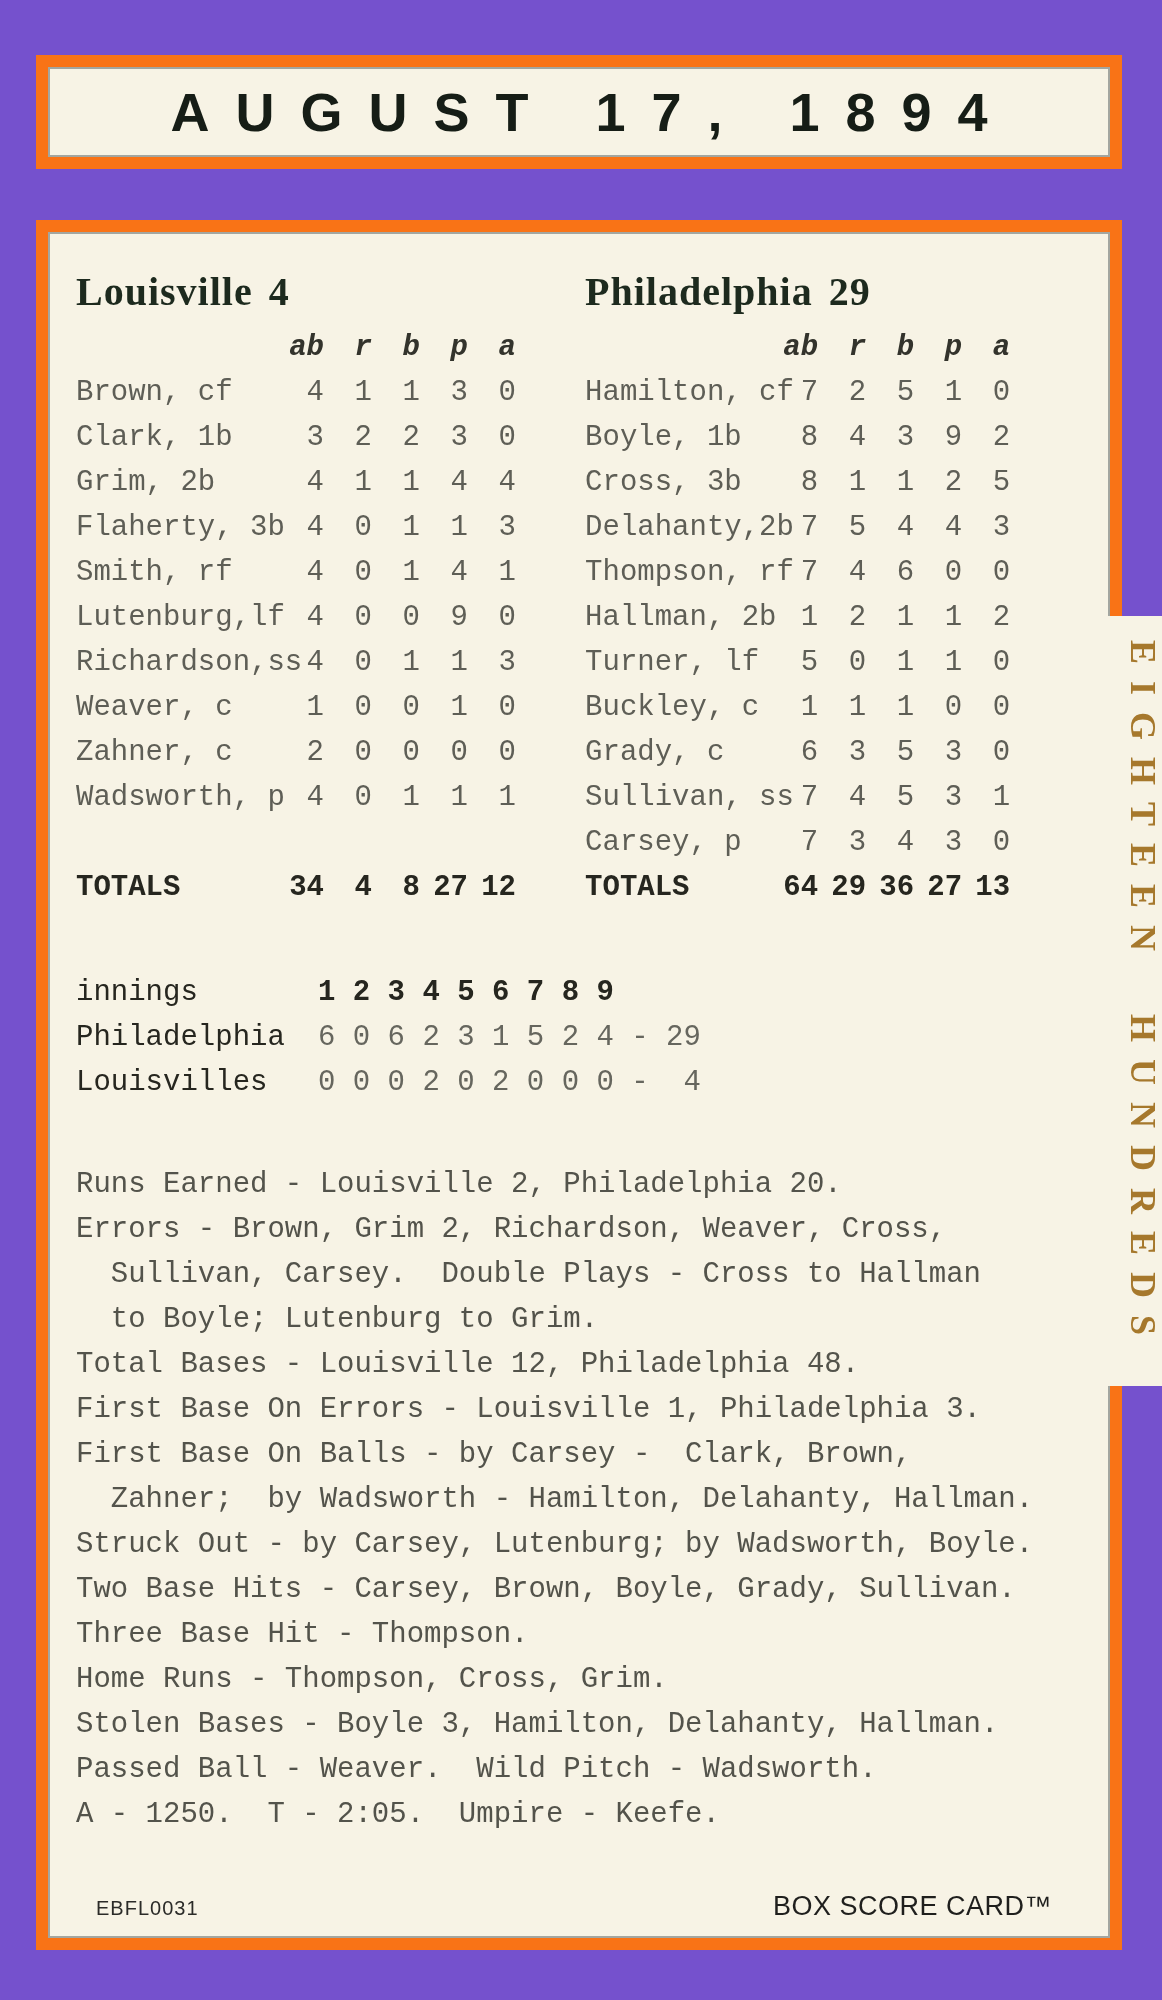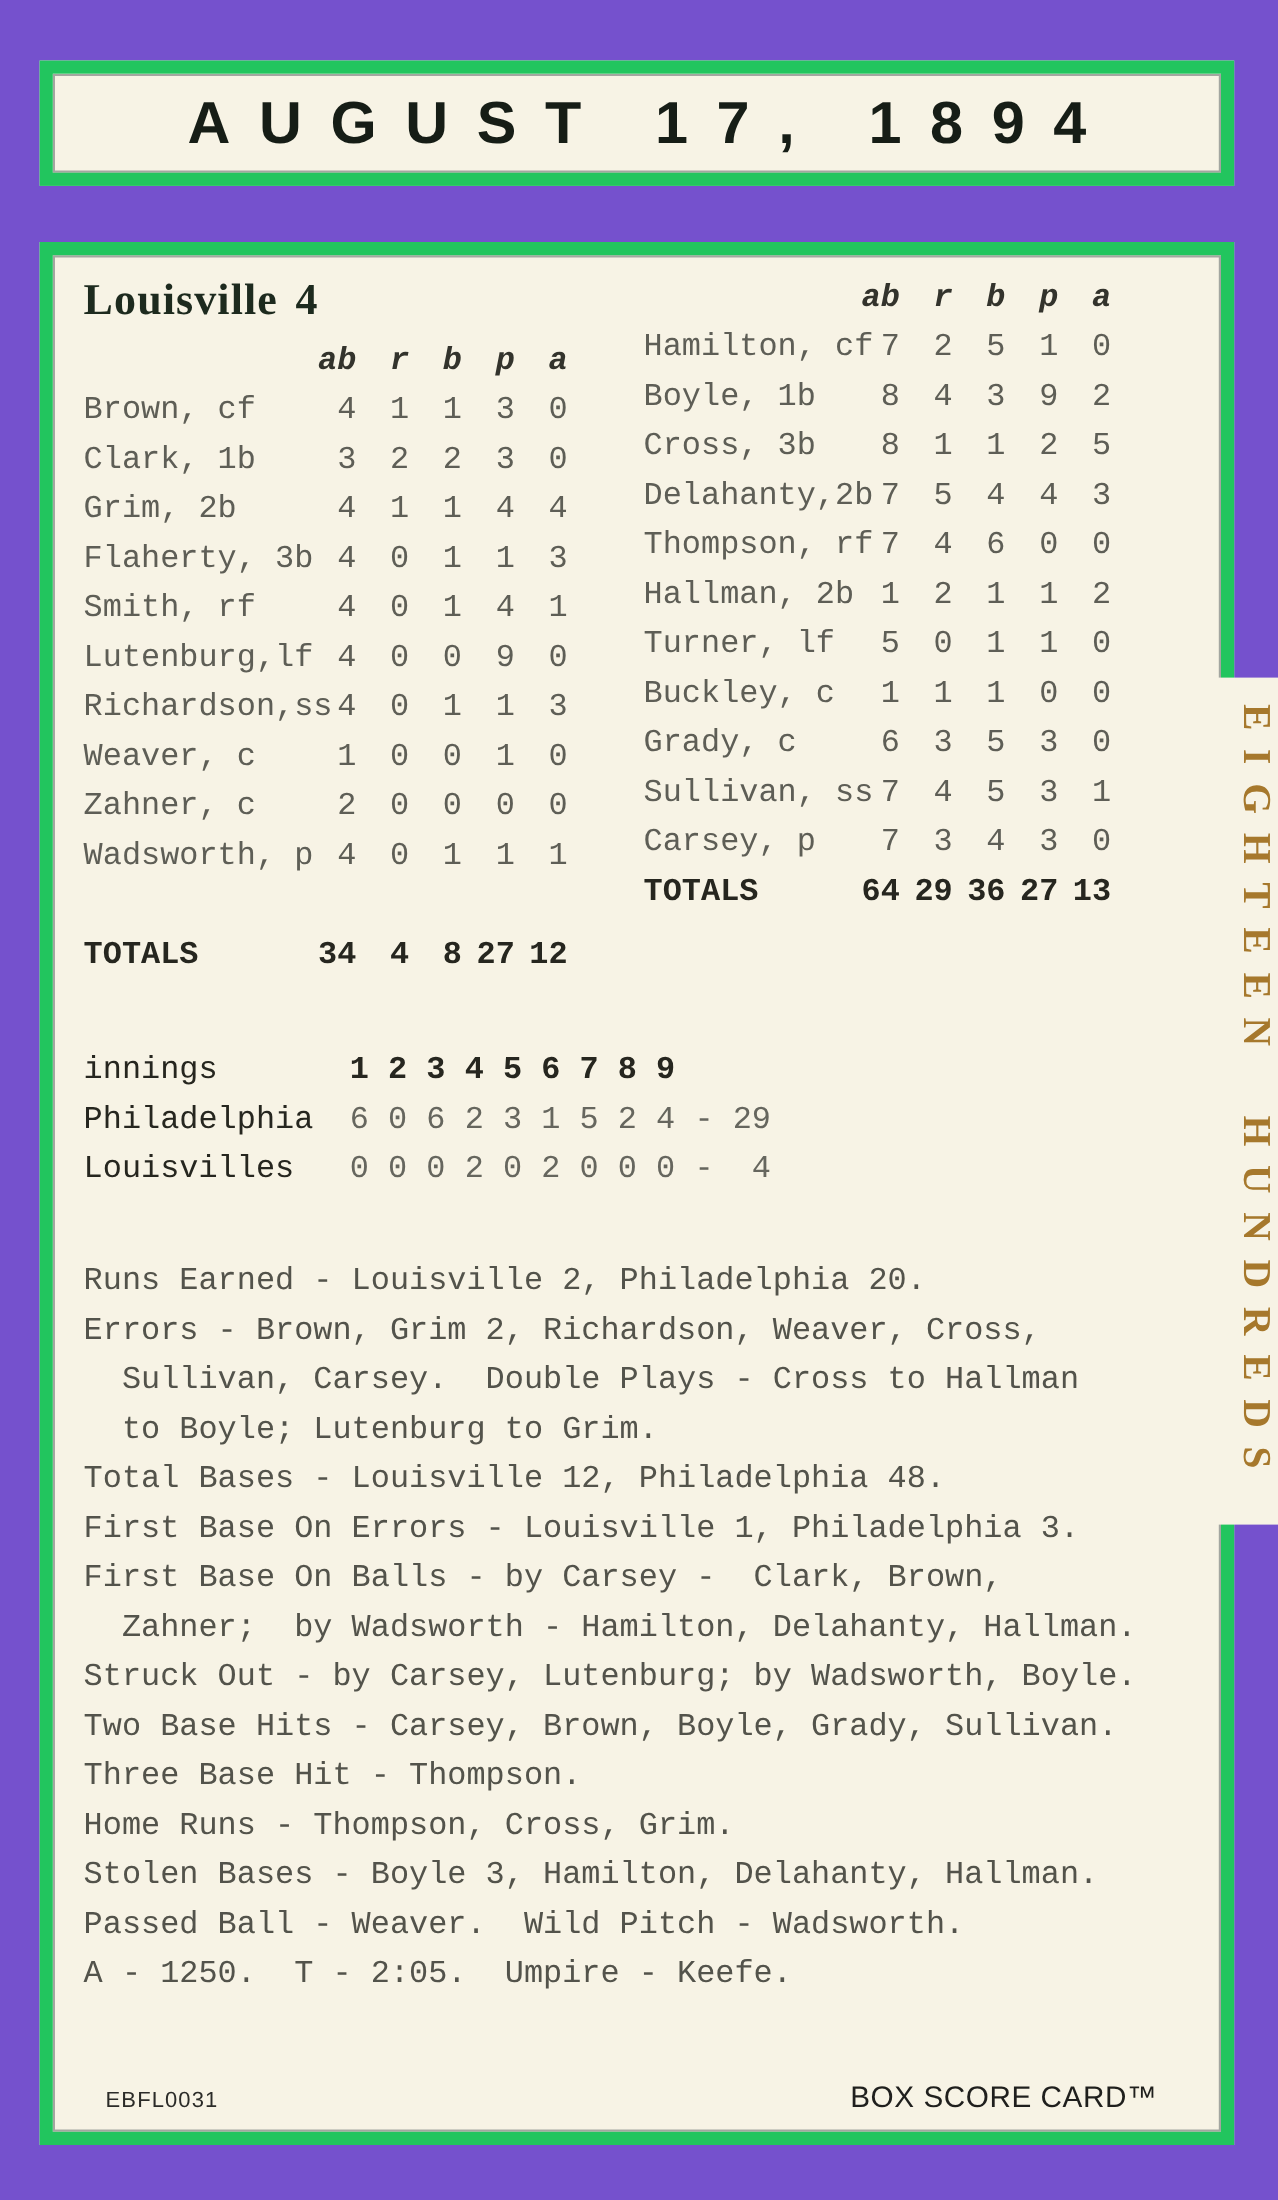--- a/index.html
+++ b/index.html
@@ -1,27 +1,27 @@
 <!DOCTYPE html>
 <html><head>
 <meta charset="utf-8">
 <style>
   html,body{margin:0;padding:0;background:#7551cd;}
   #card-root{position:relative;width:1162px;height:2000px;background:#7551cd;overflow:hidden;
              font-family:"Liberation Sans",sans-serif;}
-  .panel{position:absolute;background:#f7f3e5;border:12px solid #22c55e;box-sizing:border-box;
+  .panel{position:absolute;background:#f7f3e5;border:12px solid #f97316;box-sizing:border-box;
          box-shadow:inset 0 0 0 2px rgba(25,42,48,.38);}
   
   .header-box{left:36px;top:55px;width:1086px;height:114px;}
   .header-title{width:100%;height:100%;display:flex;align-items:center;justify-content:center;
     font-weight:bold;font-size:54px;letter-spacing:26px;padding-left:26px;box-sizing:border-box;
     color:#161d16;white-space:nowrap;font-family:"Liberation Sans",sans-serif;}
   
   .main-card{left:36px;top:220px;width:1086px;height:1730px;}
-  .card-inner{position:absolute;inset:0;padding:16px 22px 0 28px;box-sizing:border-box;}
+  .card-inner{position:absolute;inset:0;padding:36px 22px 0 28px;box-sizing:border-box;}
   
   .teams{display:flex;}
   .team{width:505px;position:relative;}
   .team.right{padding-left:14px;box-sizing:border-box;width:527px;}
   .team-title{margin:0 0 10px 0;font-family:"Liberation Serif",serif;font-weight:bold;
     font-size:40px;color:#1d2a1e;letter-spacing:1px;}
   .team-title .score{margin-left:16px;}
   .grid{display:grid;grid-auto-rows:45px;font-family:"Liberation Mono",monospace;font-size:29px;}
   .team.left .grid{grid-template-columns:200px 48px 48px 48px 48px 48px;}
   .team.right .grid{grid-template-columns:185px 48px 48px 48px 48px 48px;}
@@ -153,20 +153,23 @@
             <div class="cell">TOTALS</div>
             <div class="cell num">34</div>
             <div class="cell num">4</div>
             <div class="cell num">8</div>
             <div class="cell num">27</div>
             <div class="cell num">12</div>
           </div>
         </section>
 
         <section class="team right">
+          <h2 class="team-title">
+            <span>Philadelphia</span><span class="score">29</span>
+          </h2>
           <div class="grid head">
             <div class="cell"></div>
             <div class="cell num">ab</div>
             <div class="cell num">r</div>
             <div class="cell num">b</div>
             <div class="cell num">p</div>
             <div class="cell num">a</div>
           </div>
           <div class="grid roster">
 

